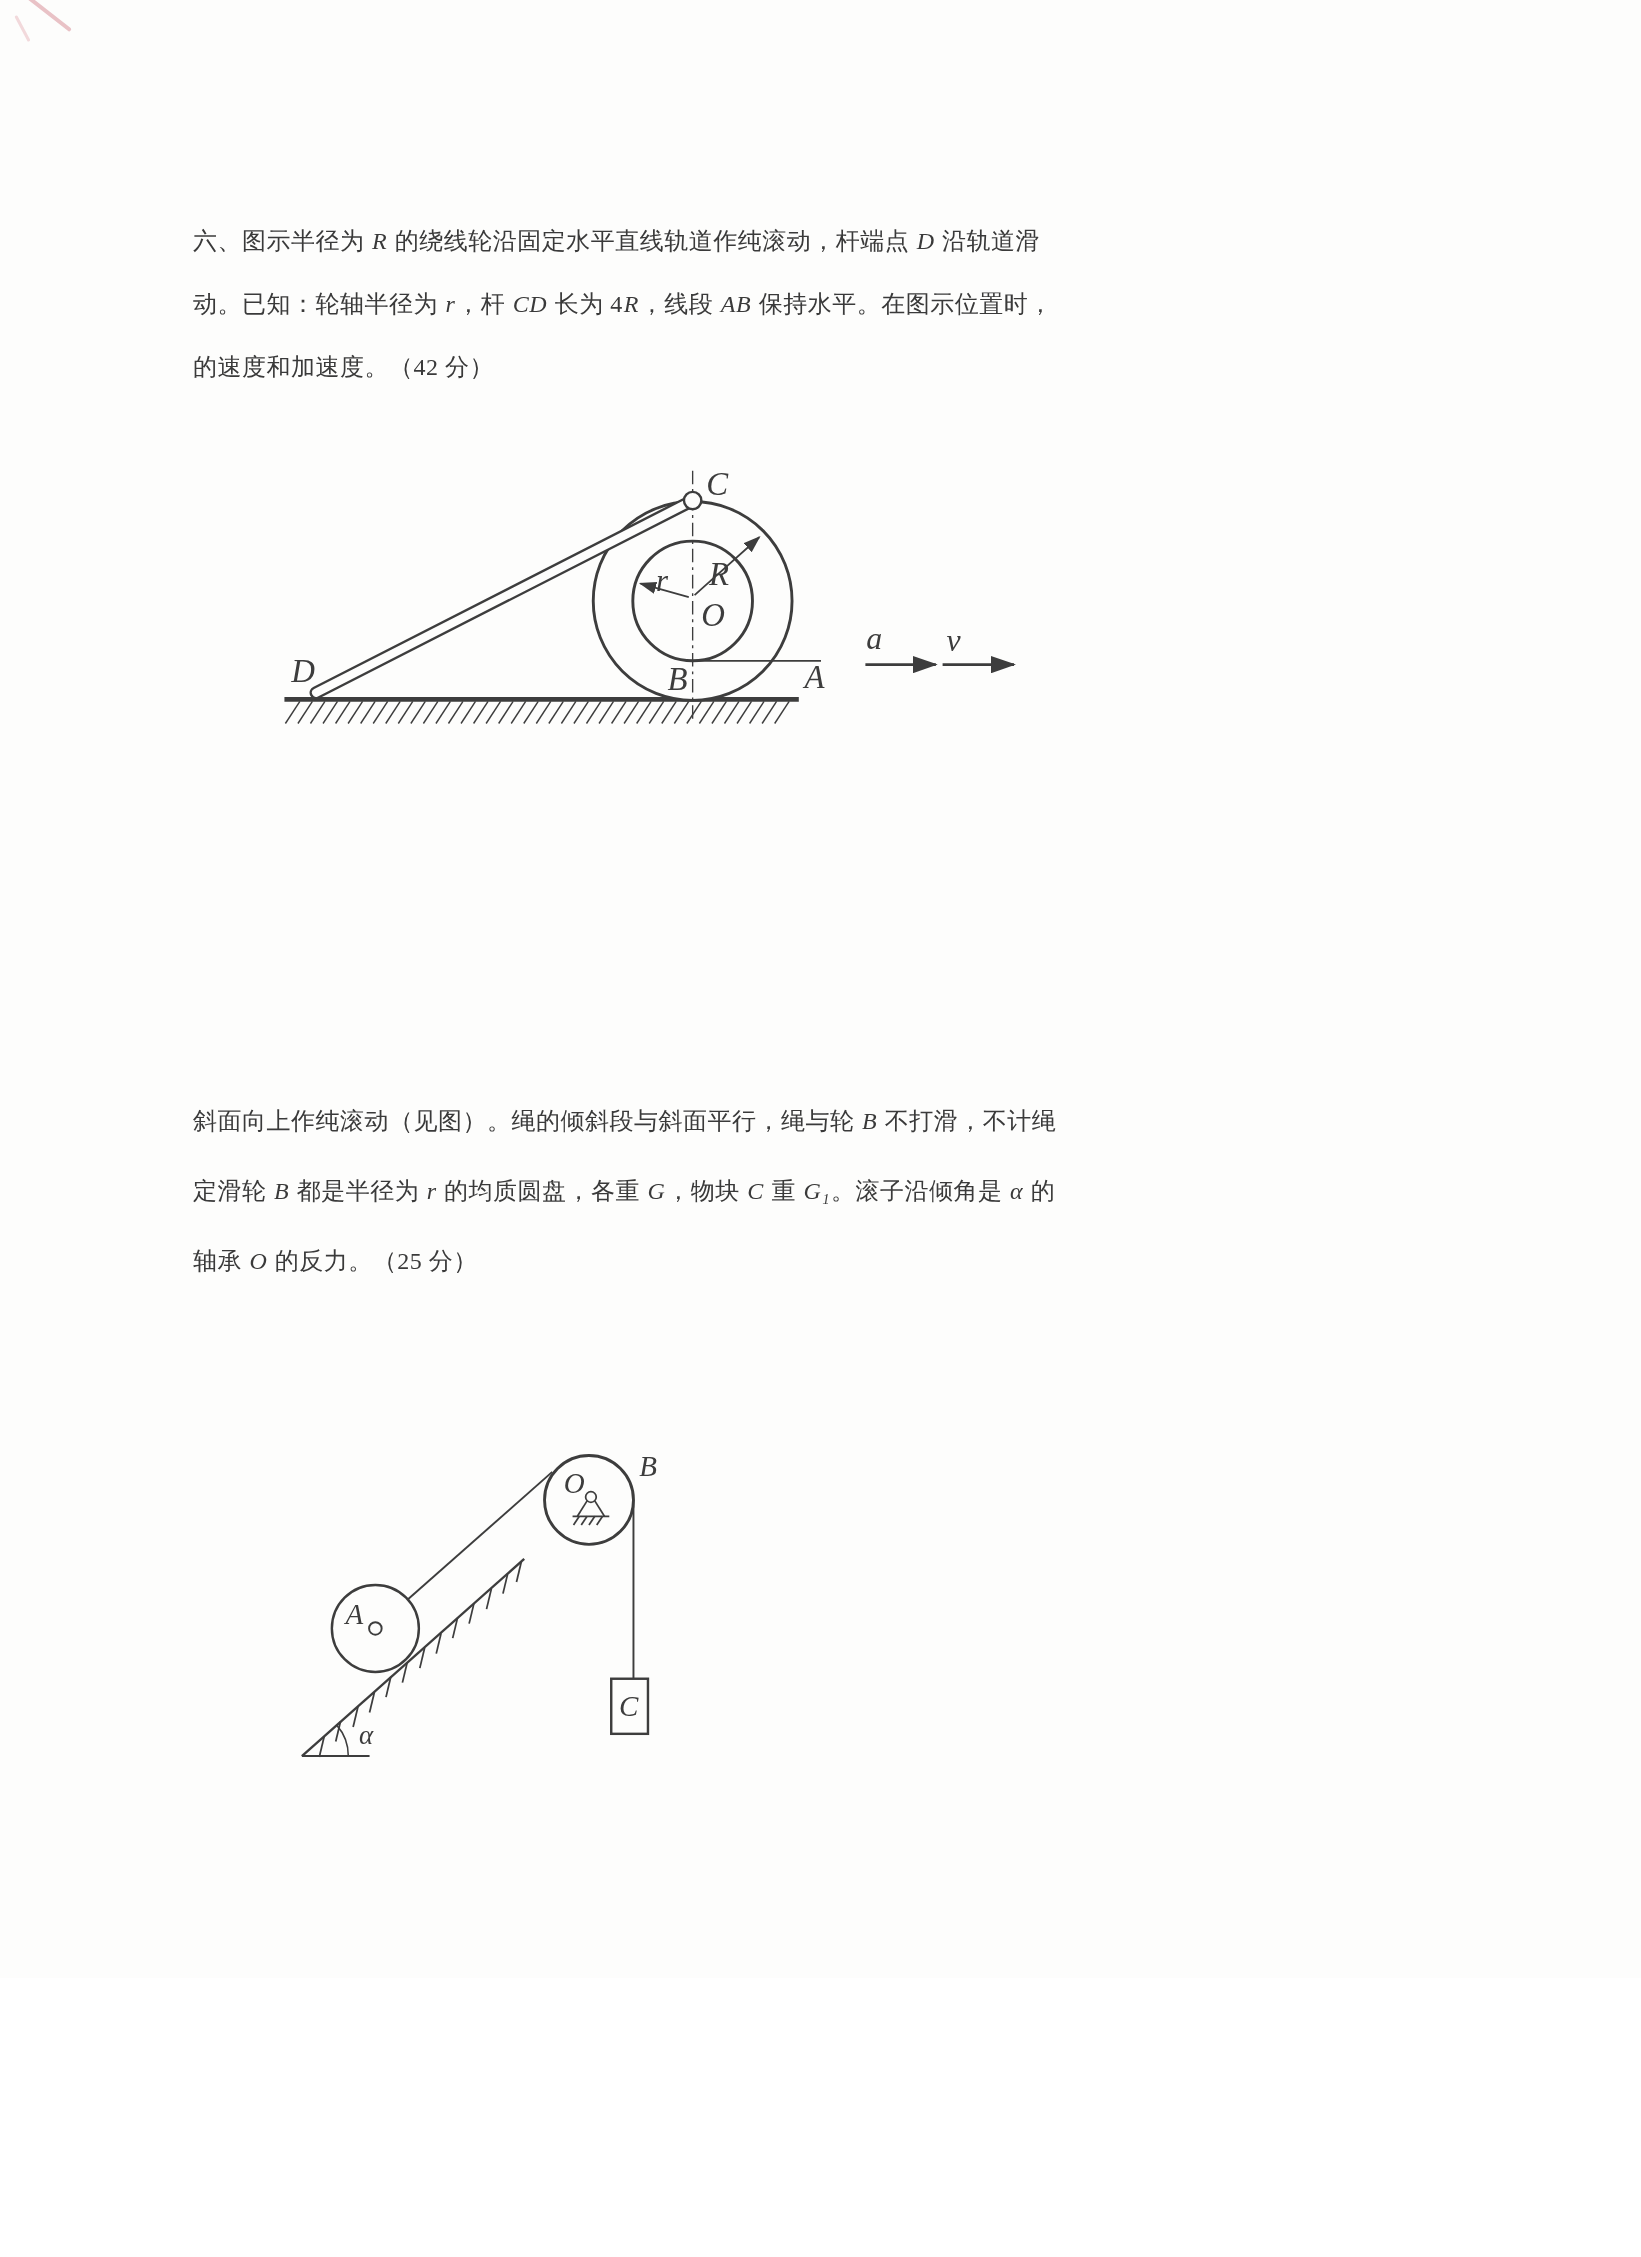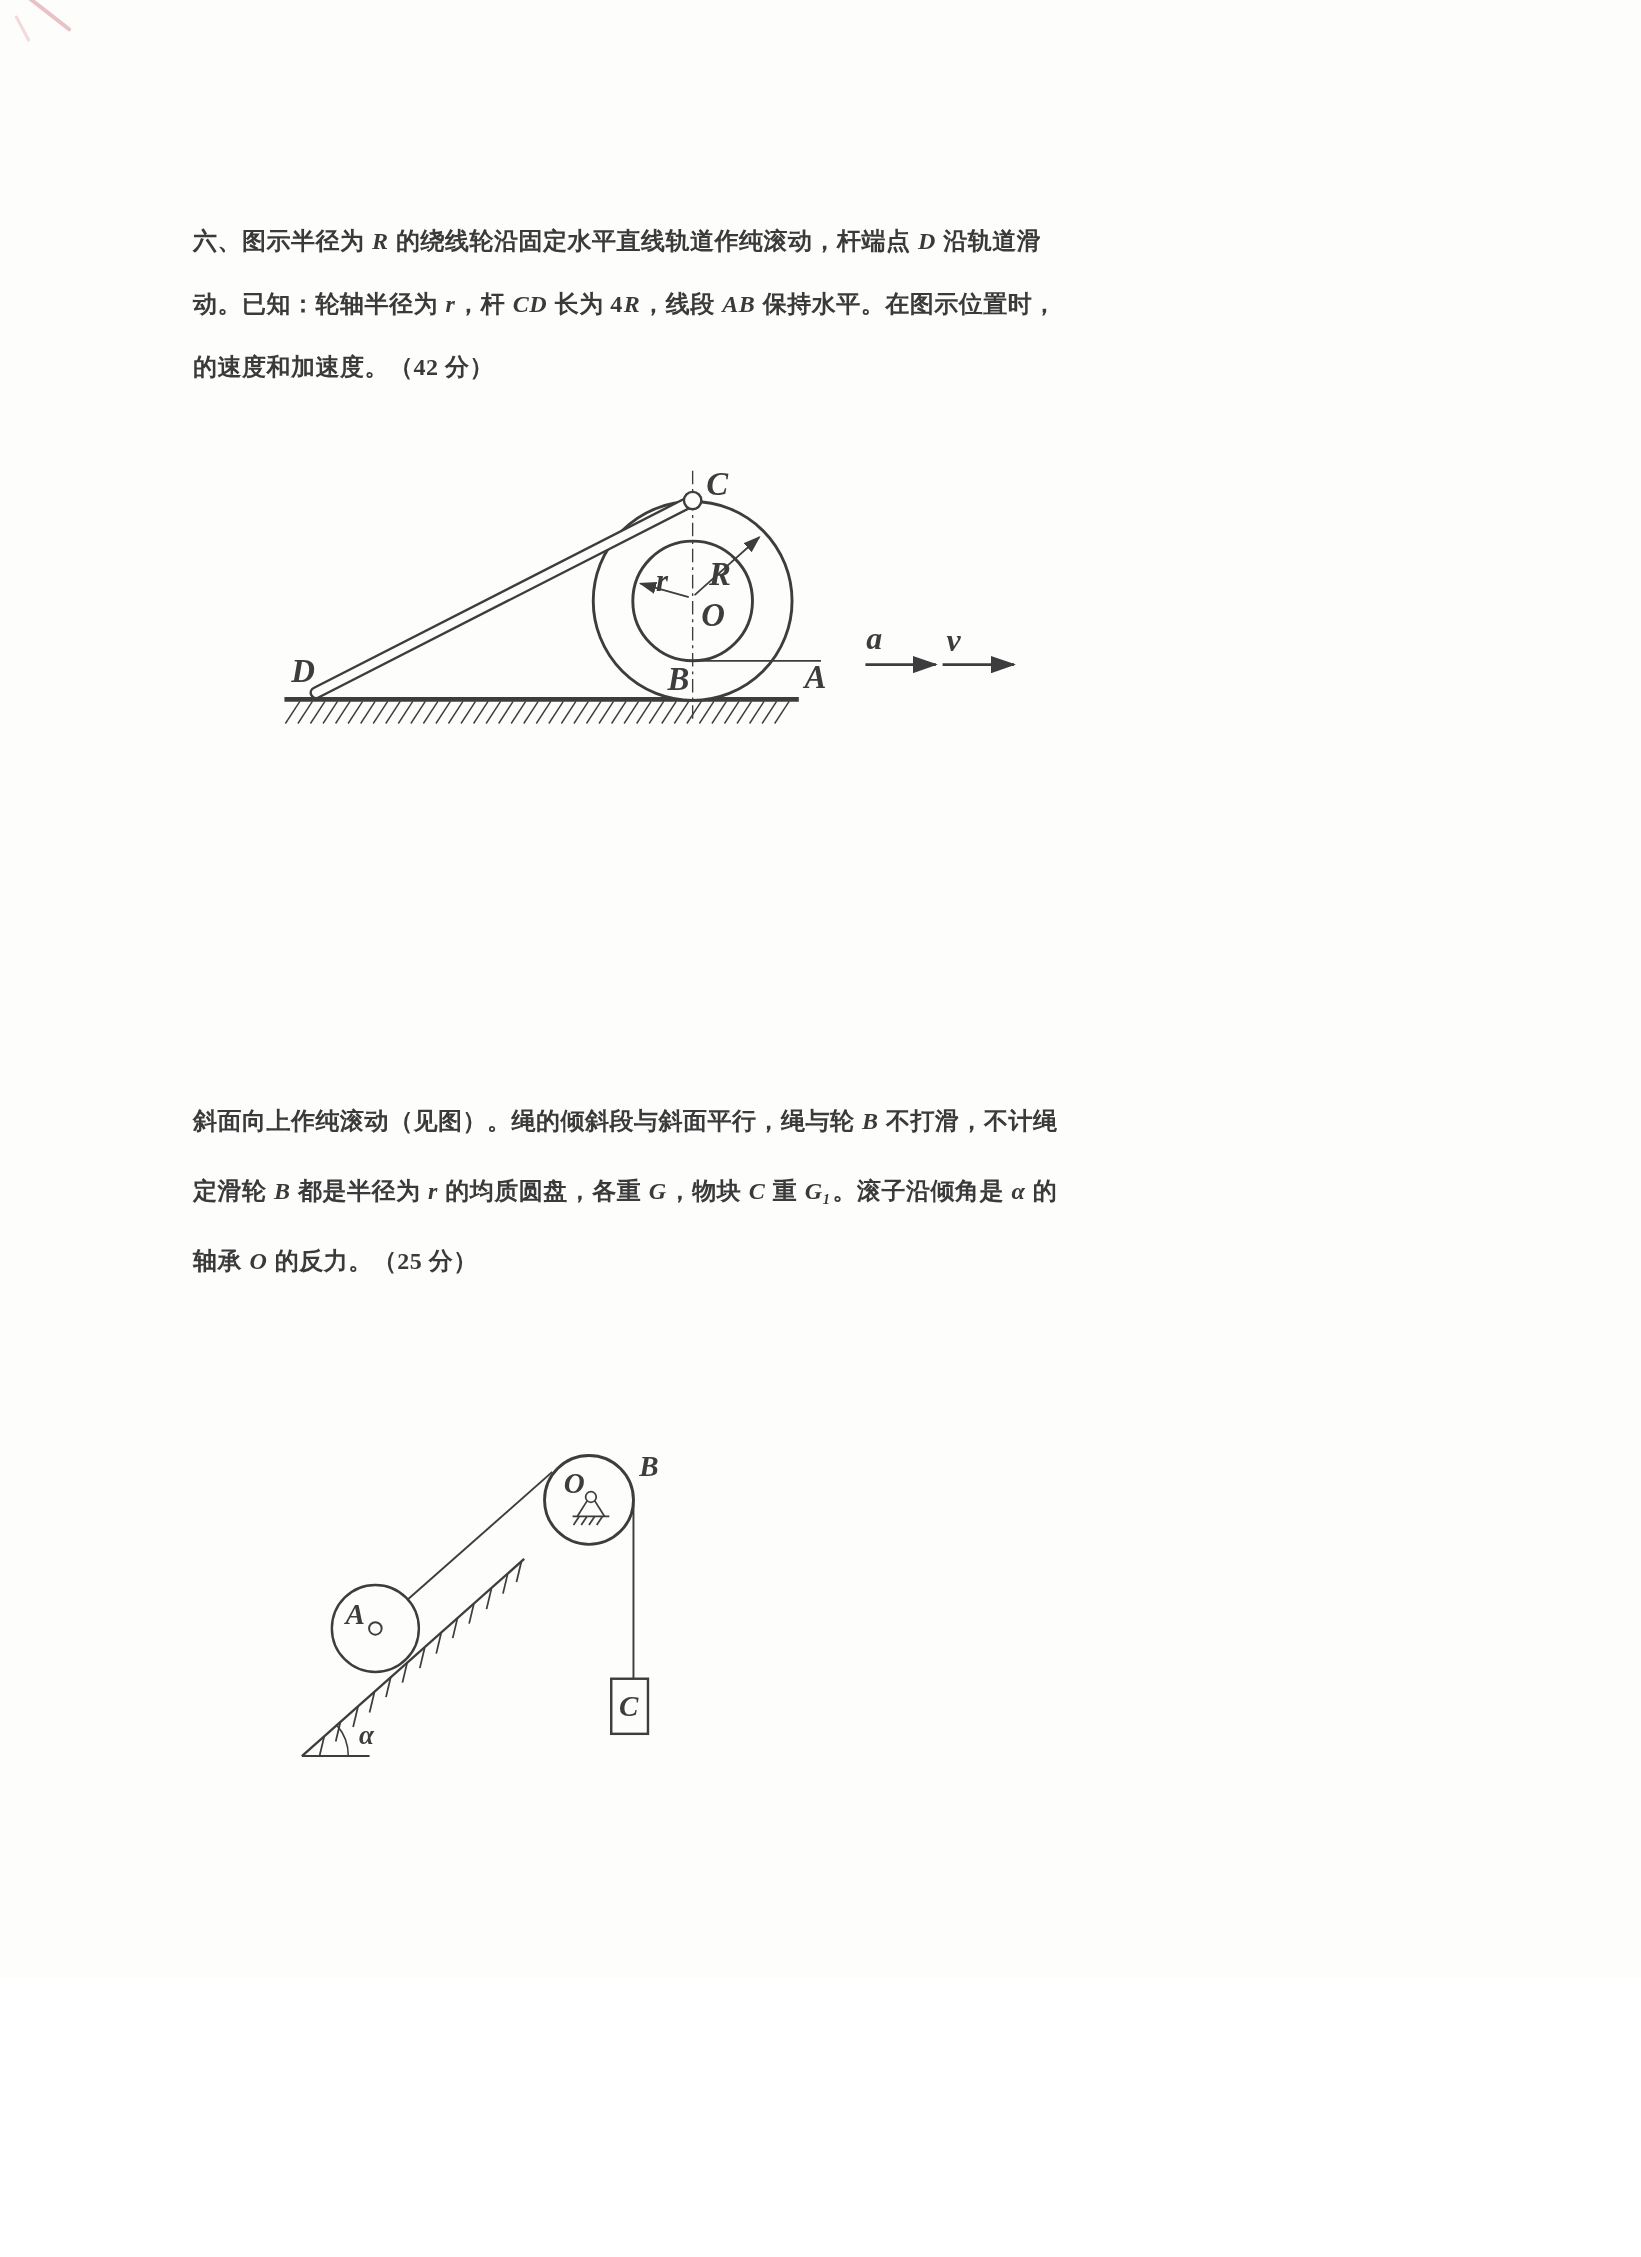--- a/index.html
+++ b/index.html
@@ -3,21 +3,20 @@
 <meta charset="utf-8">
 <style>
   html,body{margin:0;padding:0;background:#ffffff;}
   .page{
     position:relative;
     width:1641px;height:1978px;
     background:#fdfdfc;
     font-family:"Liberation Serif","DejaVu Serif",serif;
     color:#333;
     overflow:hidden;
-    font-weight:bold;
   }
   .para{position:absolute;left:193px;width:1062px;}
   .para .tline{
     white-space:nowrap;
     font-size:24px;
     letter-spacing:0.5px;
     color:#3a3a3a;
   }
   .p6 .tline{line-height:63px;}
   .p7 .tline{line-height:70px;}

